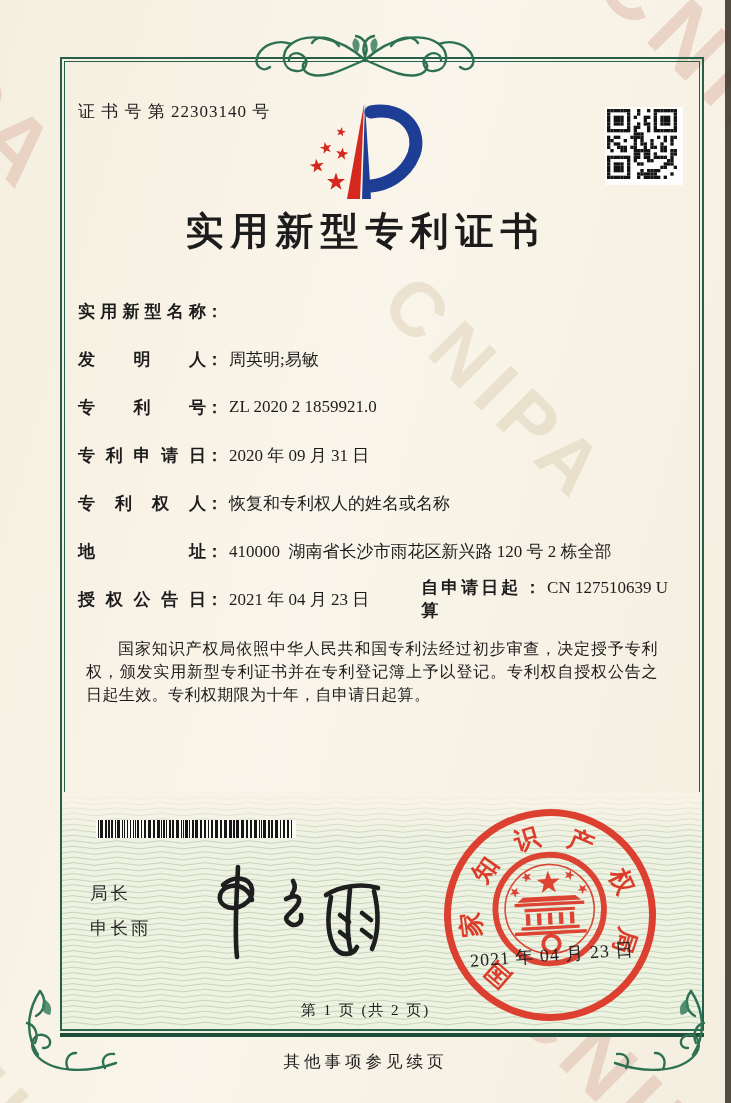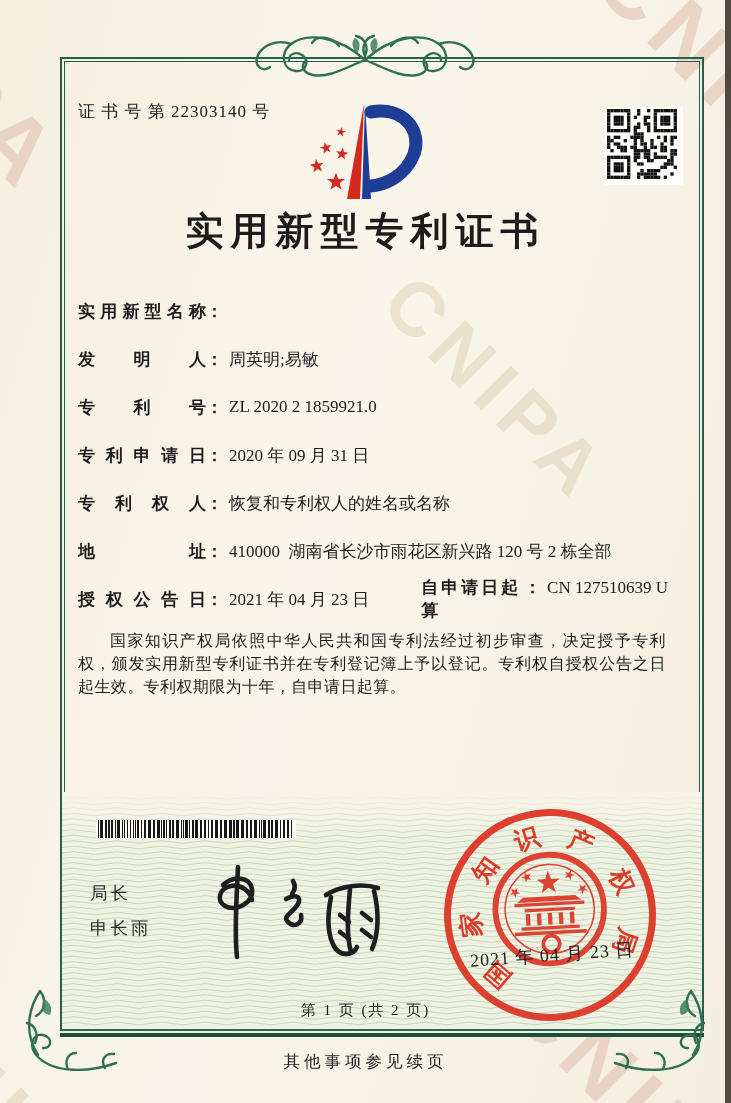--- a/index.html
+++ b/index.html
@@ -32,21 +32,21 @@
   .frow{height:20px;margin-bottom:28px;font-size:17px;display:flex;align-items:center;}
   .flabel{display:inline-block;width:128px;text-align:justify;text-align-last:justify;
           font-weight:600;flex:none;}
   .fcolon{font-weight:600;margin-right:6px;flex:none;}
   .fval{white-space:pre;}
   .grant-extra{margin-left:52px;display:flex;align-items:baseline;}
   .grant-extra .glabel{font-weight:600;letter-spacing:3px;}
   
   .paras{left:78px;top:629px;width:588px;font-size:16px;line-height:23px;letter-spacing:.4px;
          text-align:justify;}
-  .paras p{margin:0;text-indent:2em;}
+  .paras p{margin:8px;text-indent:2em;}
   
   .guill{left:62px;top:792px;width:640px;height:238px;
          background:linear-gradient(180deg,#f8f4e8 0,#eff2e2 42px,#eef2e1 100%);}
   #guilloche path{fill:none;stroke:#a9c2a4;stroke-width:.8;opacity:.75;}
   .guill-fade{position:absolute;left:0;top:0;width:100%;height:46px;
          background:linear-gradient(180deg,rgba(248,243,230,.95),rgba(248,243,230,0));}
   
   .barcode{left:96px;top:820px;width:200px;height:18px;background:#fbfaf5;}
   .barcode i{position:absolute;top:0;height:100%;background:#161616;}
   

